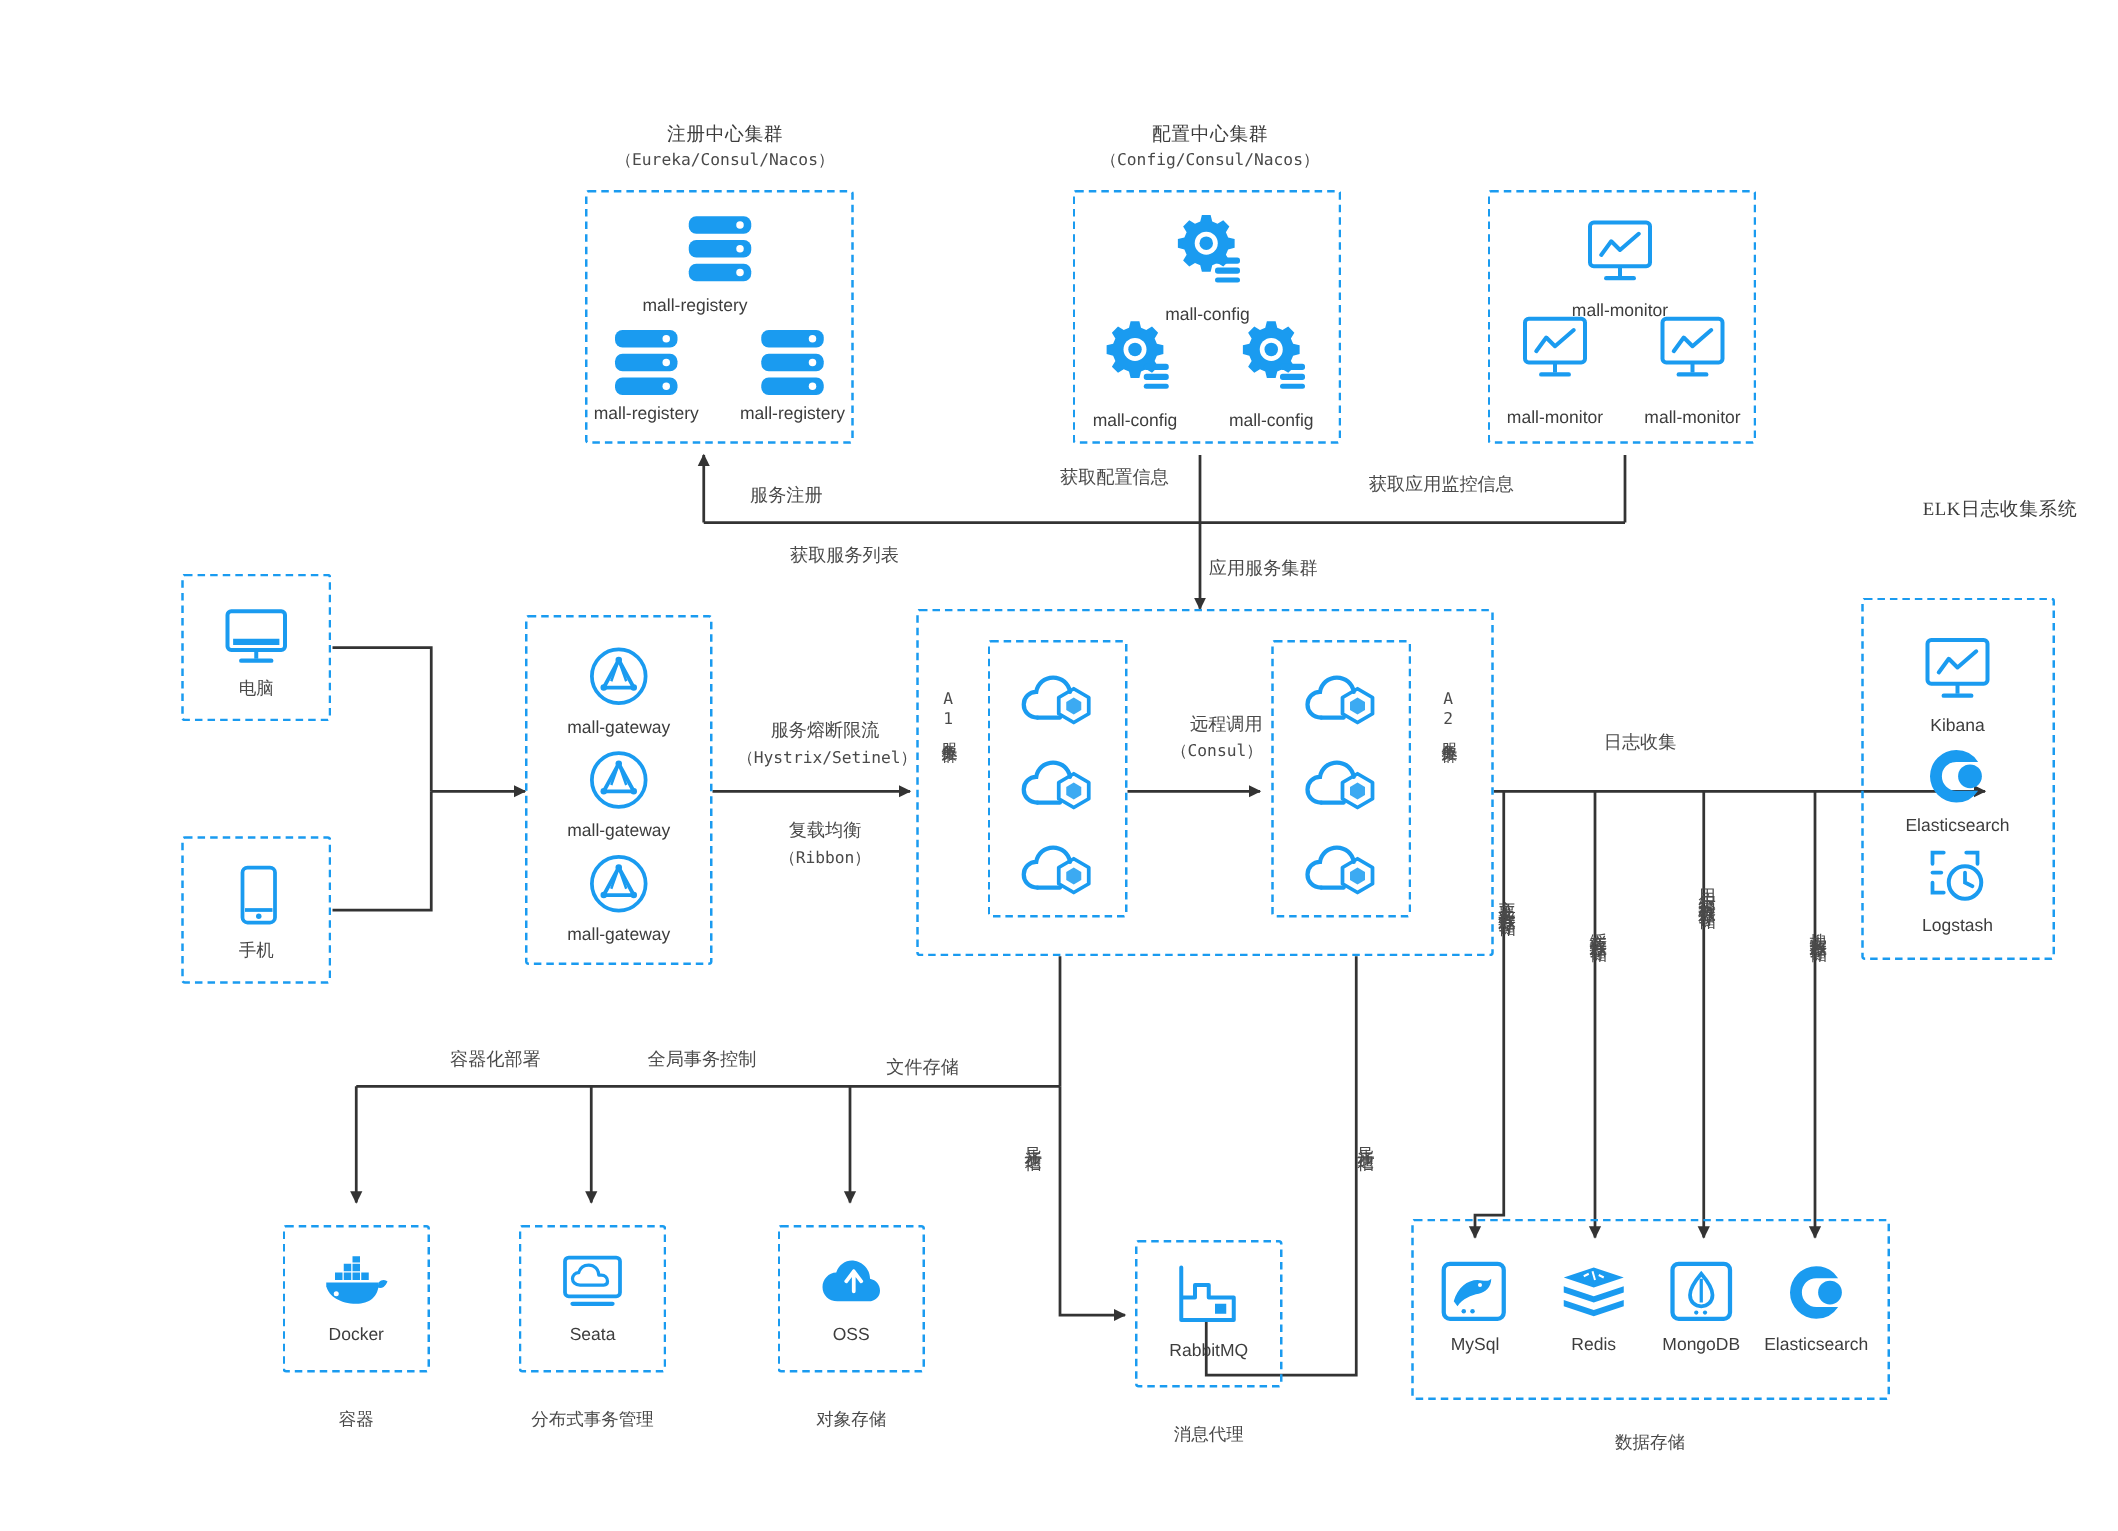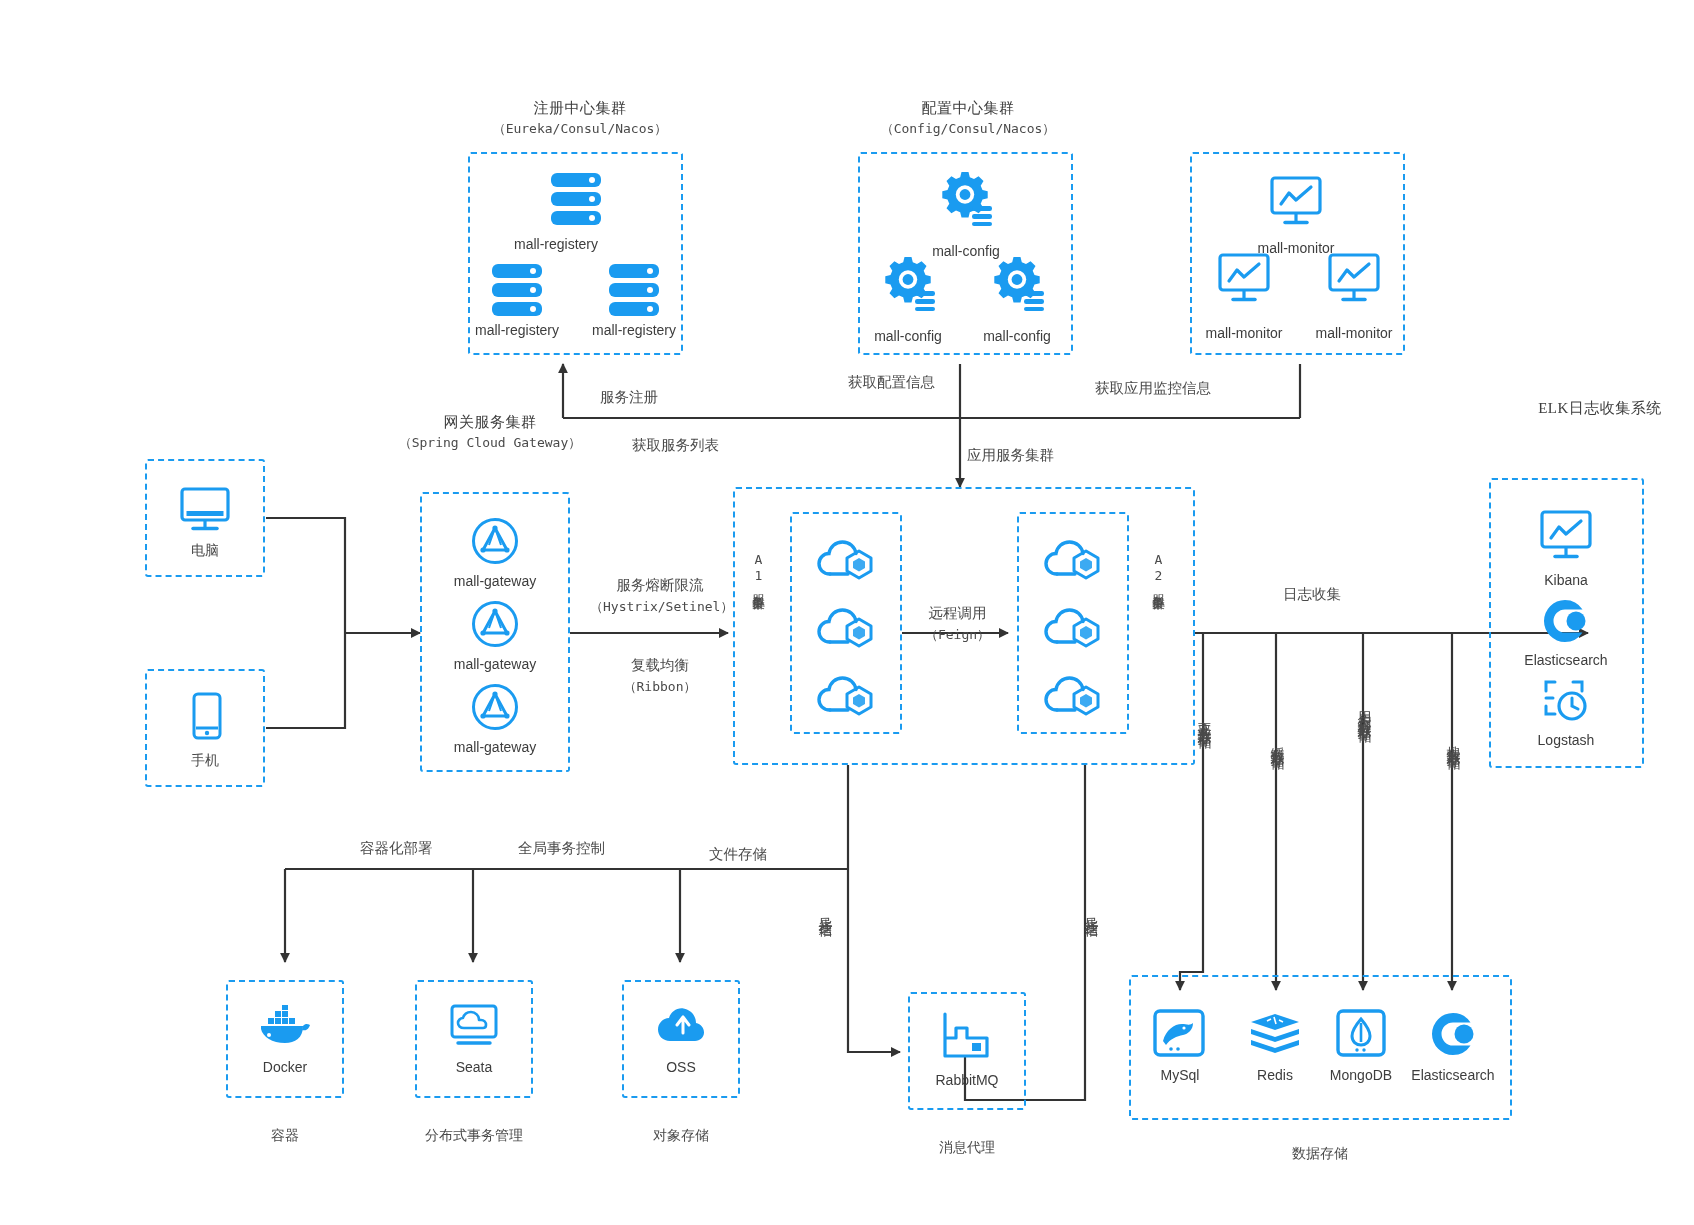--- a/index.html
+++ b/index.html
@@ -268,24 +268,20 @@
     <svg width="30" height="48" viewBox="0 0 30 48">
       <g fill="none" stroke="#1a9bf0" stroke-width="3">
         <rect x="2" y="2" width="26" height="44" rx="4"></rect>
         <path d="M4 36 L26 36"></path>
       </g>
       <circle cx="15" cy="41" r="2.2" fill="#1a9bf0"></circle>
     </svg>
   </div>
   <div class="cnlabel" style="left:165px;top:752px;width:80px;">手机</div>
 
-  <div class="ttl" style="left:385px;top:412px;width:210px;">
-    <div class="cn">网关服务集群</div>
-    <div class="en">（Spring Cloud Gateway）</div>
-  </div>
   <div class="dashbox" style="left:420px;top:492px;width:150px;height:280px;"></div>
 
   <div class="icon" style="left:471px;top:517px;">
     <svg width="48" height="48" viewBox="0 0 48 48">
       <circle cx="24" cy="24" r="21.5" fill="none" stroke="#1a9bf0" stroke-width="3"></circle>
       <path d="M24 11 L36 33 L12 33 Z" fill="none" stroke="#1a9bf0" stroke-width="3" stroke-linejoin="round"></path>
       <circle cx="24" cy="11" r="2.6" fill="#1a9bf0"></circle>
       <circle cx="36" cy="33" r="2.6" fill="#1a9bf0"></circle>
       <circle cx="12" cy="33" r="2.6" fill="#1a9bf0"></circle>
       <path d="M24 11 L18 28 M24 11 L30 28" stroke="#1a9bf0" stroke-width="2"></path>
@@ -348,23 +344,23 @@
   </div>
   <div class="icon" style="left:818px;top:676px;">
     <svg width="56" height="42" viewBox="0 0 56 42">
       <path d="M12 34 C5 34 1 29 1 23.5 C1 18 5.5 13.5 11 13.5 C12 7 17.5 2 24.5 2 C31.5 2 37 7 38 13.5" fill="none" stroke="#1a9bf0" stroke-width="3.4" stroke-linecap="round"></path>
       <path d="M12 34 L30 34" fill="none" stroke="#1a9bf0" stroke-width="3.4" stroke-linecap="round"></path>
       <path d="M41 11 L53 18 L53 31 L41 38 L29 31 L29 18 Z" fill="none" stroke="#1a9bf0" stroke-width="3" stroke-linejoin="round"></path>
       <path d="M41 18 L47 21.5 L47 28 L41 31.5 L35 28 L35 21.5 Z" fill="#1a9bf0" opacity="0.85"></path>
     </svg>
   </div>
 
-  <div class="edgelabel" style="left:905px;top:603px;width:105px;">
+  <div class="edgelabel" style="left:905px;top:570px;width:105px;text-align:right;">
     <div>远程调用</div>
-    <div class="mono">（Feign）</div>
+    <div class="mono">（Consul）</div>
   </div>
 
   <div class="vlabel mono" style="left:1152px;top:552px;height:135px;">A2服务集群</div>
   <div class="dashbox" style="left:1017px;top:512px;width:112px;height:222px;"></div>
   <div class="icon" style="left:1045px;top:540px;">
     <svg width="56" height="42" viewBox="0 0 56 42">
       <path d="M12 34 C5 34 1 29 1 23.5 C1 18 5.5 13.5 11 13.5 C12 7 17.5 2 24.5 2 C31.5 2 37 7 38 13.5" fill="none" stroke="#1a9bf0" stroke-width="3.4" stroke-linecap="round"></path>
       <path d="M12 34 L30 34" fill="none" stroke="#1a9bf0" stroke-width="3.4" stroke-linecap="round"></path>
       <path d="M41 11 L53 18 L53 31 L41 38 L29 31 L29 18 Z" fill="none" stroke="#1a9bf0" stroke-width="3" stroke-linejoin="round"></path>
       <path d="M41 18 L47 21.5 L47 28 L41 31.5 L35 28 L35 21.5 Z" fill="#1a9bf0" opacity="0.85"></path>

